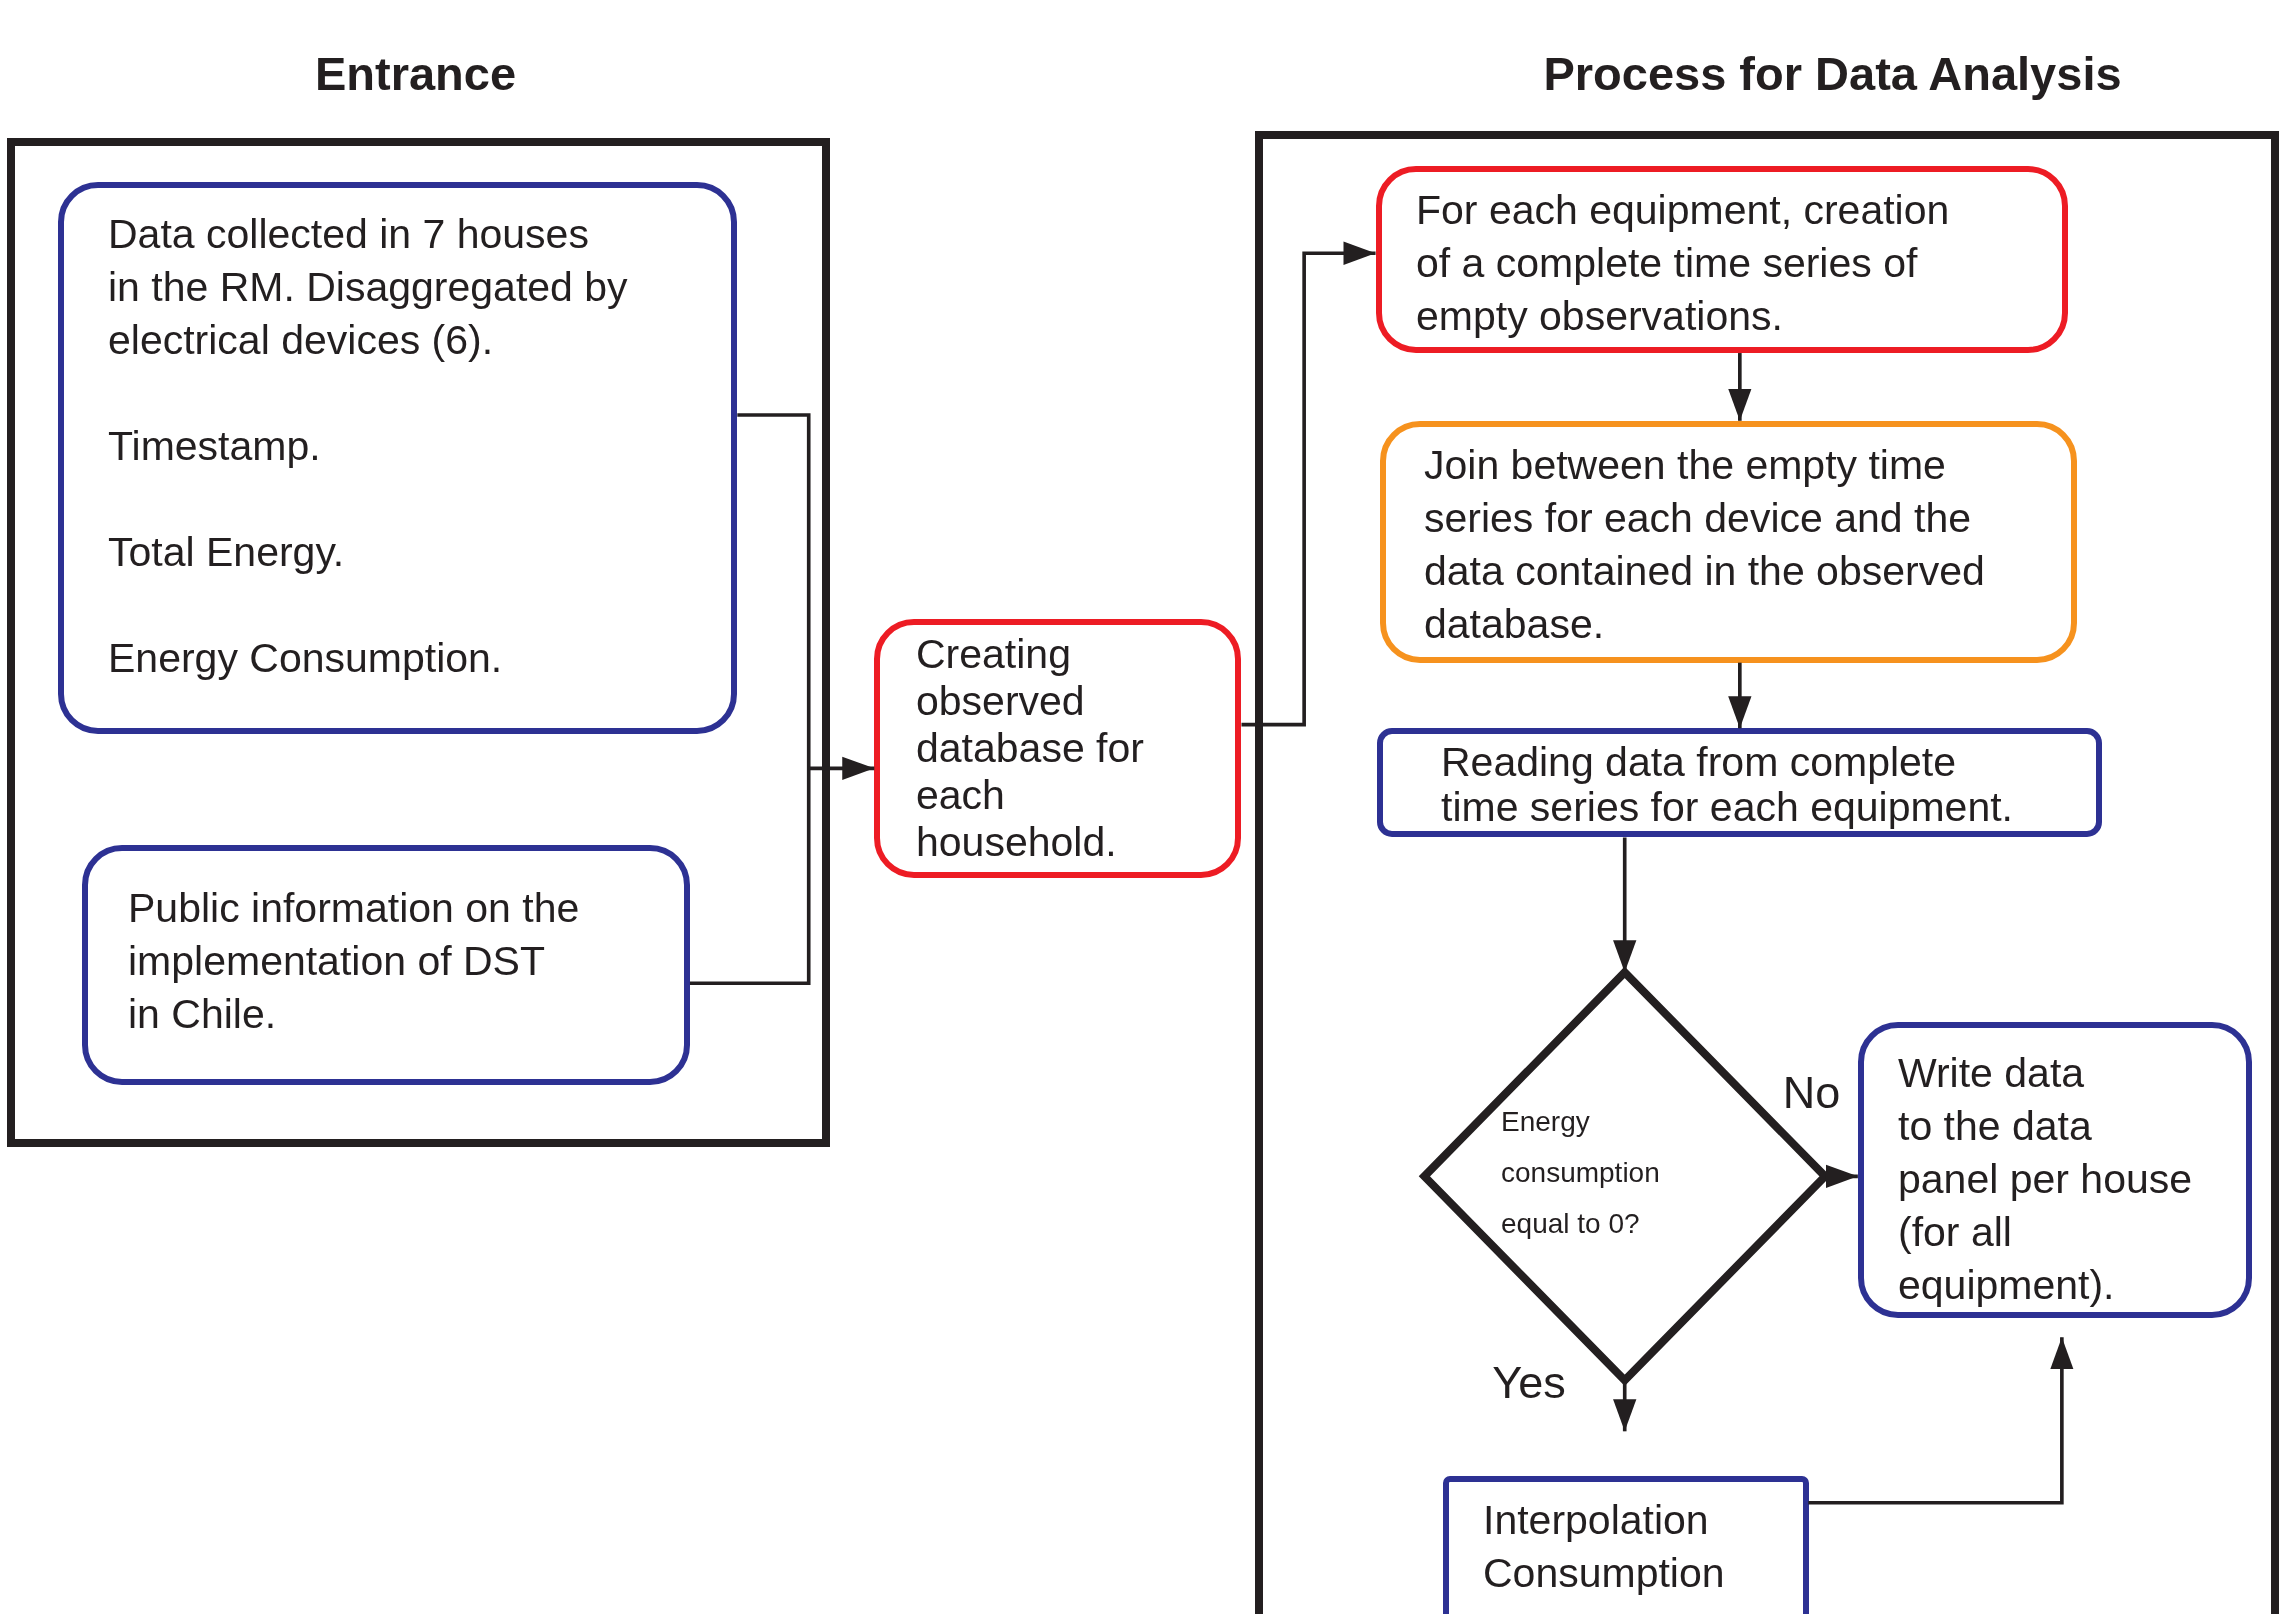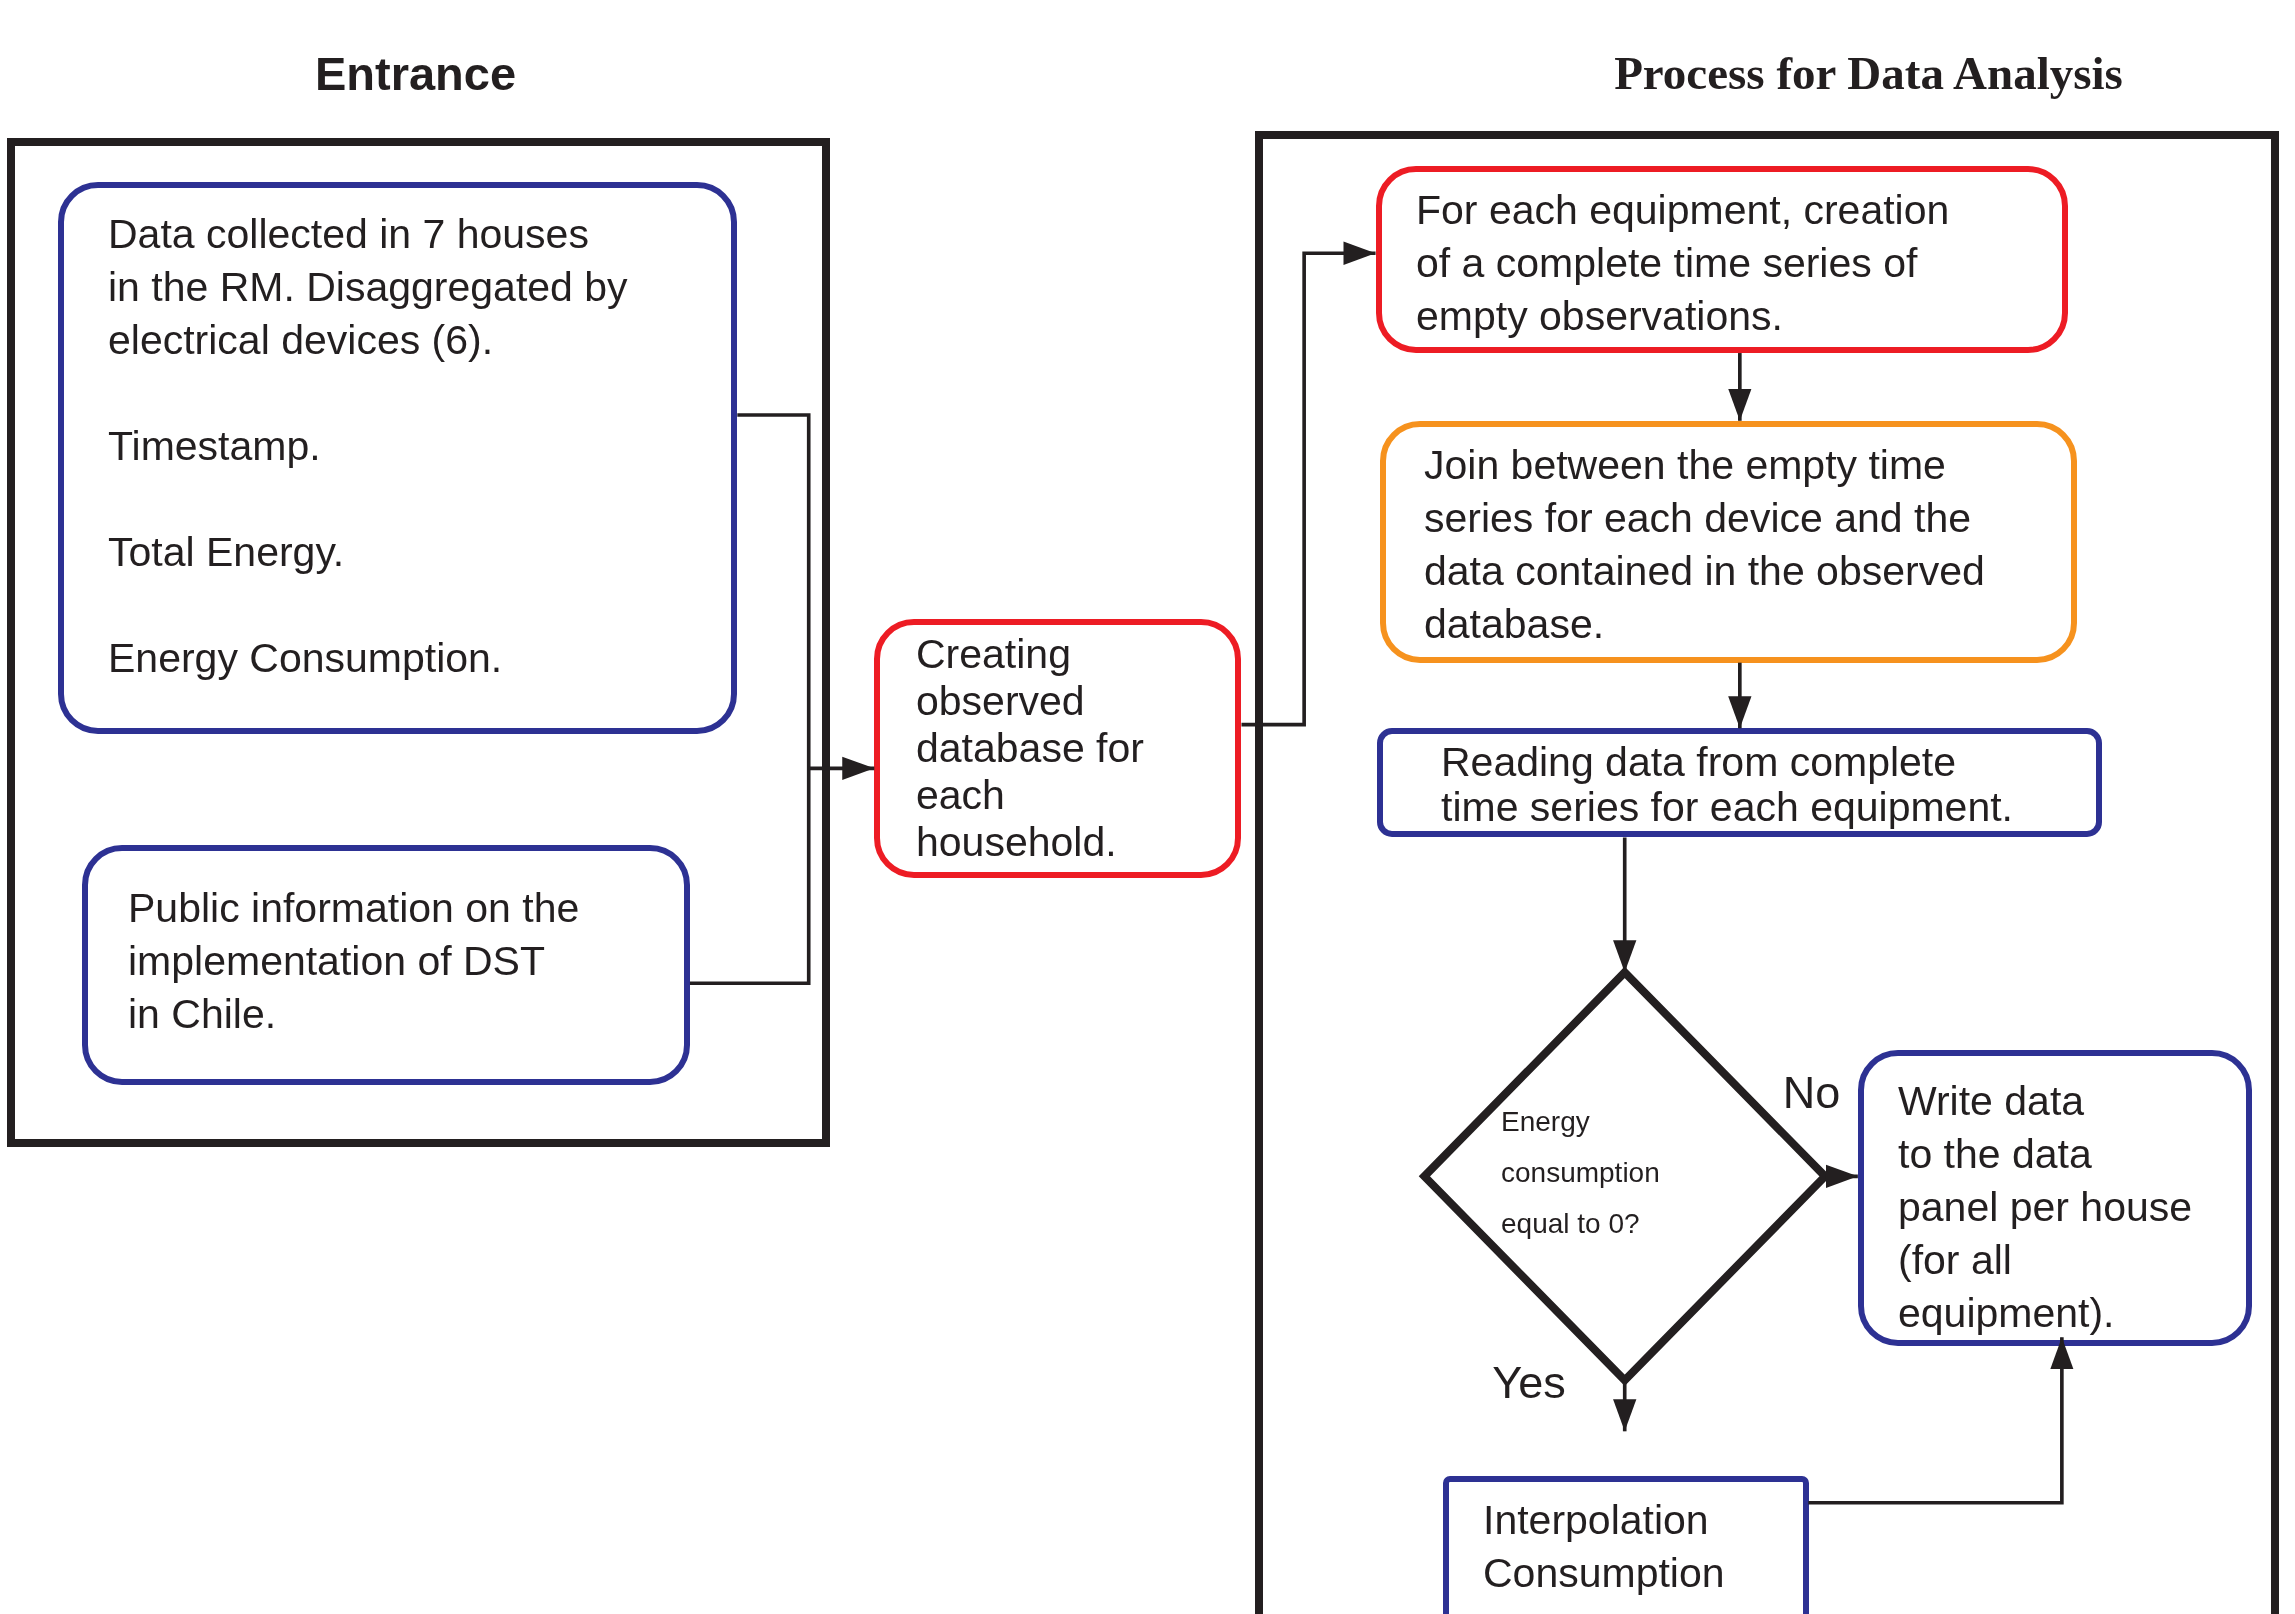--- a/index.html
+++ b/index.html
@@ -80,21 +80,21 @@
     stroke:var(--line);
     stroke-width:11;
   }
 </style>
 </head>
 <body>
 
 <div id="stage">
 
   <div class="title" style="left:197px;top:10.2px;width:437px;">Entrance</div>
-  <div class="title" style="left:1577px;top:10.2px;width:583px;font-family:Liberation Serif, serif;">Process for Data Analysis</div>
+  <div class="title" style="left:1541px;top:10.2px;width:583px;">Process for Data Analysis</div>
 
   <div class="container" style="left:7.3px;top:102px;width:823px;height:1009px;"></div>
   <div class="container" style="left:1255px;top:95px;width:1024px;height:1503px;"></div>
 
   <div class="node rounded b-blue" style="left:58px;top:146px;width:679px;height:552px;padding:20.4px 29px 0 44px;">Data collected in 7 houses
 in the RM. Disaggregated by
 electrical devices (6).
 
 Timestamp.
 
@@ -113,21 +113,21 @@
 
   <div class="node rounded b-red" style="left:1376px;top:130px;width:692px;height:187px;padding:11.7px 14.6px 0 34px;">For each equipment, creation
 of a complete time series of
 empty observations.</div>
   <div class="node rounded b-orange" style="left:1380px;top:385px;width:697px;height:242px;padding:11.7px 14.6px 0 38px;">Join between the empty time
 series for each device and the
 data contained in the observed
 database.</div>
   <div class="node rounded b-blue" style="left:1377px;top:692px;width:725px;height:109px;padding:5.8px 14.6px 0 58px;line-height:45px;border-radius:15px;">Reading data from complete
 time series for each equipment.</div>
-  <div class="node rounded b-blue" style="left:1858px;top:1014px;width:394px;height:296px;padding:19px 11px 0 34px;">Write data
+  <div class="node rounded b-blue" style="left:1858px;top:986px;width:394px;height:296px;padding:19px 11px 0 34px;">Write data
 to the data
 panel per house
 (for all
 equipment).</div>
   <div class="node rounded b-blue" style="left:1443px;top:1440px;width:366px;height:191px;padding:11.7px 11px 0 34px;border-radius:7px;">Interpolation
 Consumption</div>
 
   <svg id="wires" viewBox="0 0 3150 2215">
     <defs>
       <marker id="arrow" markerUnits="userSpaceOnUse" markerWidth="46" markerHeight="36" refX="44" refY="18" orient="auto">

